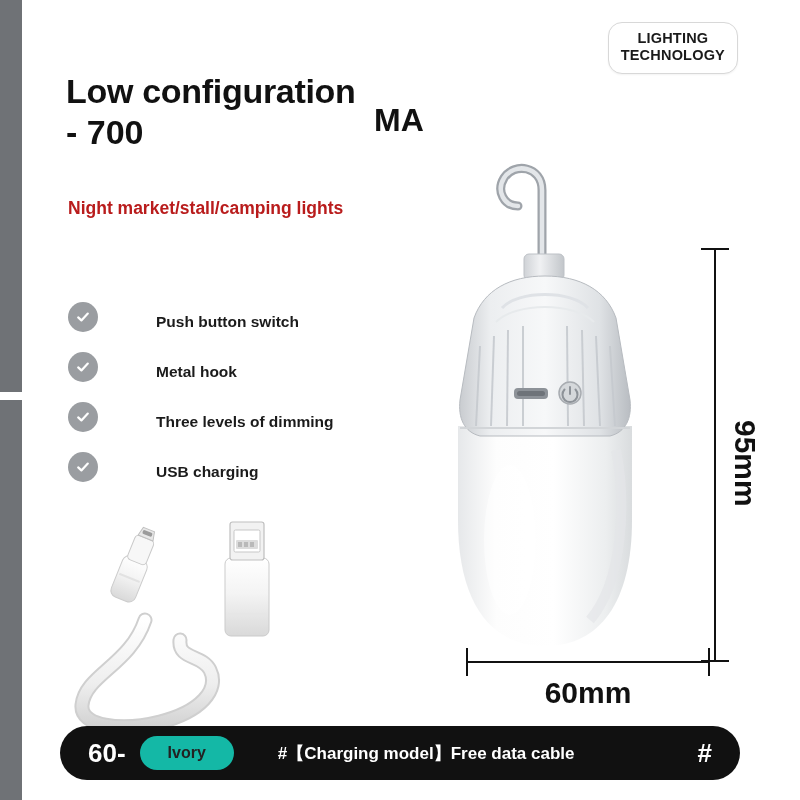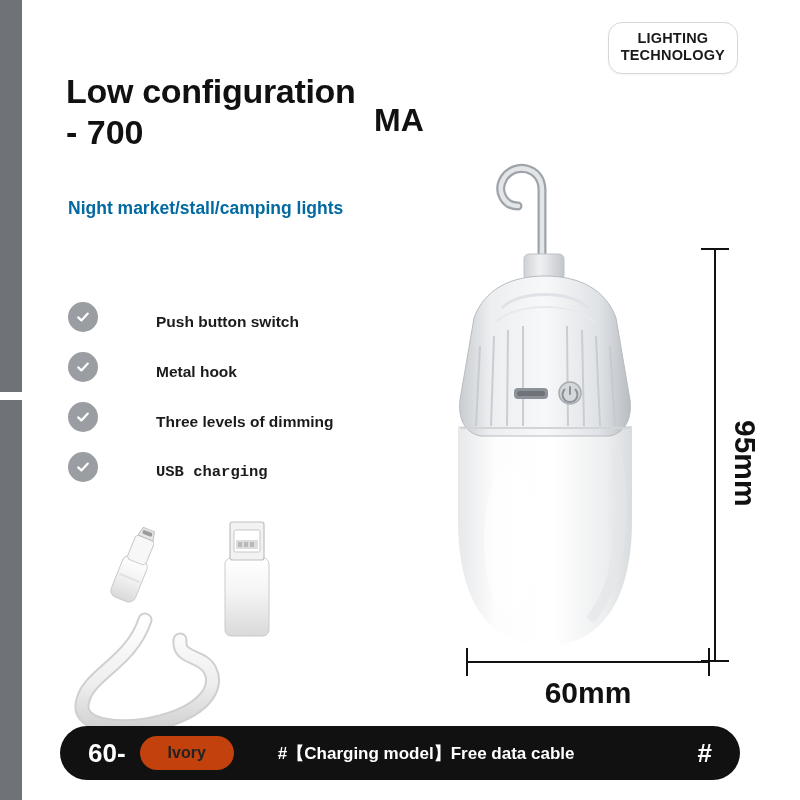--- a/index.html
+++ b/index.html
@@ -78,37 +78,37 @@
     font-weight: bold;
     color: #111111;
     margin-top: 2px;
   }
   .subtitle {
     position: absolute;
     left: 68px;
     top: 198px;
     font-size: 17.5px;
     font-weight: bold;
-    color: #0369a1;
+    color: #b91c1c;
   }
 
   
   .features {
     position: absolute;
     left: 68px;
     top: 302px;
     width: 300px;
   }
   .feature {
     display: flex;
     align-items: flex-end;
     margin-bottom: 20px;
     gap: 44px;
   }
-  .feature:last-child { margin-bottom: 16px; font-family: Liberation Mono, monospace; }
+  .feature:last-child { margin-bottom: 16px; }
   .check {
     flex: 0 0 auto;
     width: 30px;
     height: 30px;
     border-radius: 50%;
     background: #9a9da1;
     display: flex;
     align-items: center;
     justify-content: center;
     margin-right: 14px;
@@ -216,21 +216,21 @@
   }
   .price {
     color: #ffffff;
     font-size: 26px;
     font-weight: bold;
     margin-left: 22px;
     margin-right: 14px;
     white-space: nowrap;
   }
   .pill {
-    background: #c2410c;
+    background: #14b8a6;
     color: #222222;
     font-size: 16px;
     font-weight: bold;
     border-radius: 20px;
     padding: 8px 28px;
     white-space: nowrap;
   }
   .bar-text {
     color: #ffffff;
     font-size: 17px;

